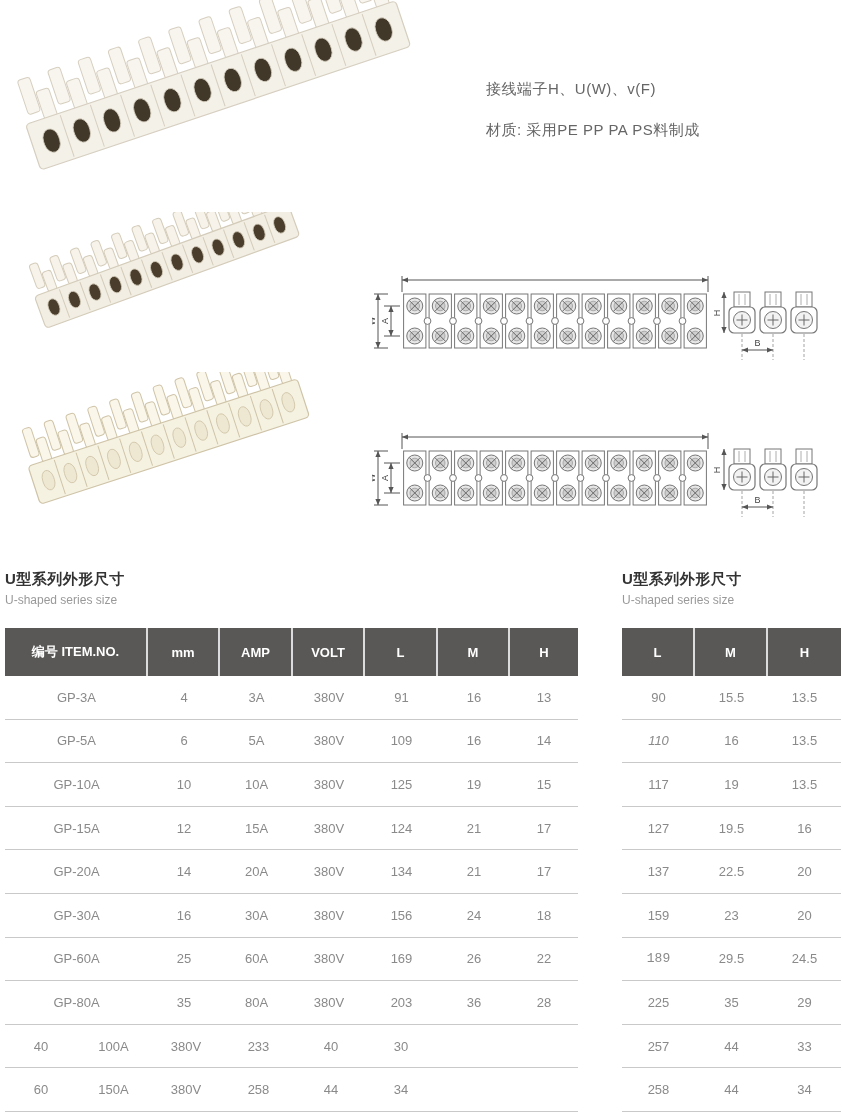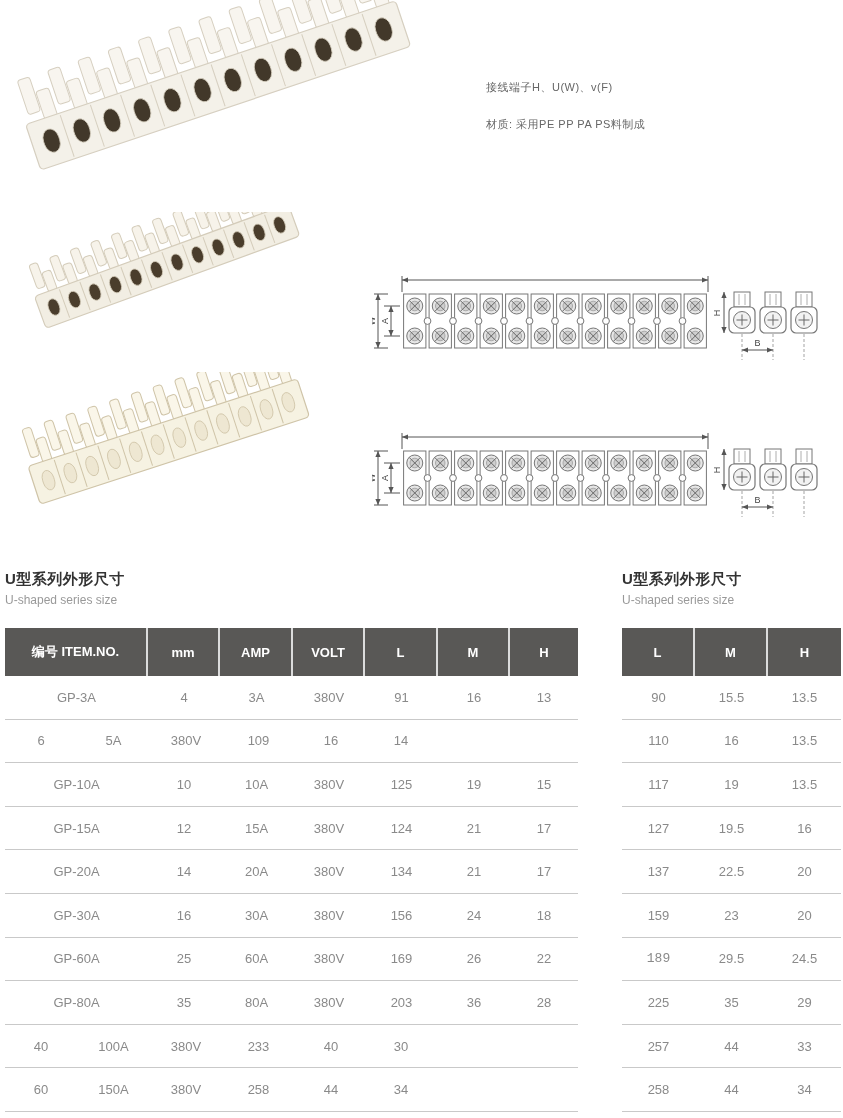--- a/index.html
+++ b/index.html
@@ -3,21 +3,21 @@
 <meta charset="utf-8">
 <style>
   * { margin:0; padding:0; box-sizing:border-box; }
   html,body { width:843px; height:1118px; background:#fff; overflow:hidden;
               font-family:"Liberation Sans", sans-serif; }
   body { position:relative; }
   .abs { position:absolute; }
 
   
   .info { left:486px; top:80px; width:330px; }
-  .info .line { font-size:11px; color:#666; margin-bottom:22px; letter-spacing:.5px; }
+  .info .line { font-size:15px; color:#666; margin-bottom:22px; letter-spacing:.5px; }
 
   
   .sec-title { font-size:15px; font-weight:bold; color:#333; letter-spacing:.5px; }
   .sec-sub   { font-size:12px; color:#999; margin-top:4px; }
   .sec-left  { left:5px;  top:570px; }
   .sec-right { left:622px; top:570px; }
 
   
   .tbl { top:628px; }
   .tbl-left  { left:5px;  width:573px; }
@@ -561,20 +561,21 @@
     <div class="tr">
       <div class="td" style="width: 143px;">GP-3A</div>
       <div class="td" style="width: 72px;">4</div>
       <div class="td" style="width: 73px;">3A</div>
       <div class="td" style="width: 72px;">380V</div>
       <div class="td" style="width: 73px;">91</div>
       <div class="td" style="width: 72px;">16</div>
       <div class="td" style="width: 68px;">13</div>
     </div>
     <div class="tr">
+      <div class="td" style="width: 143px;">GP-5A</div>
       <div class="td" style="width: 72px;">6</div>
       <div class="td" style="width: 73px;">5A</div>
       <div class="td" style="width: 72px;">380V</div>
       <div class="td" style="width: 73px;">109</div>
       <div class="td" style="width: 72px;">16</div>
       <div class="td" style="width: 68px;">14</div>
     </div>
     <div class="tr">
       <div class="td" style="width: 143px;">GP-10A</div>
       <div class="td" style="width: 72px;">10</div>
@@ -651,21 +652,21 @@
       <div class="th" style="width: 73px;">L</div>
       <div class="th" style="width: 73px;">M</div>
       <div class="th" style="width: 73px;">H</div>
     </div>
     <div class="tr">
       <div class="td" style="width: 73px;">90</div>
       <div class="td" style="width: 73px;">15.5</div>
       <div class="td" style="width: 73px;">13.5</div>
     </div>
     <div class="tr">
-      <div class="td" style="width: 73px;">110</div>
+      <div class="td" style="width: 73px; font-style: italic;">110</div>
       <div class="td" style="width: 73px;">16</div>
       <div class="td" style="width: 73px;">13.5</div>
     </div>
     <div class="tr">
       <div class="td" style="width: 73px;">117</div>
       <div class="td" style="width: 73px;">19</div>
       <div class="td" style="width: 73px;">13.5</div>
     </div>
     <div class="tr">
       <div class="td" style="width: 73px;">127</div>

